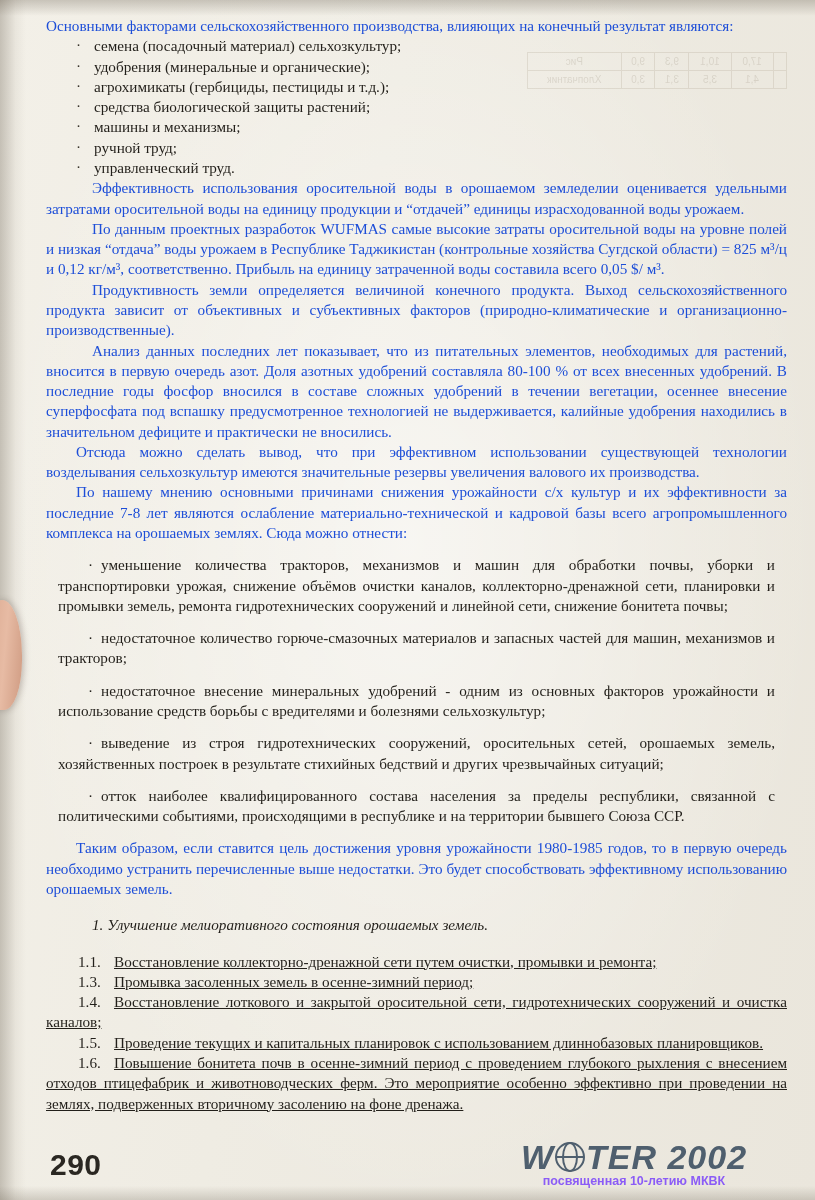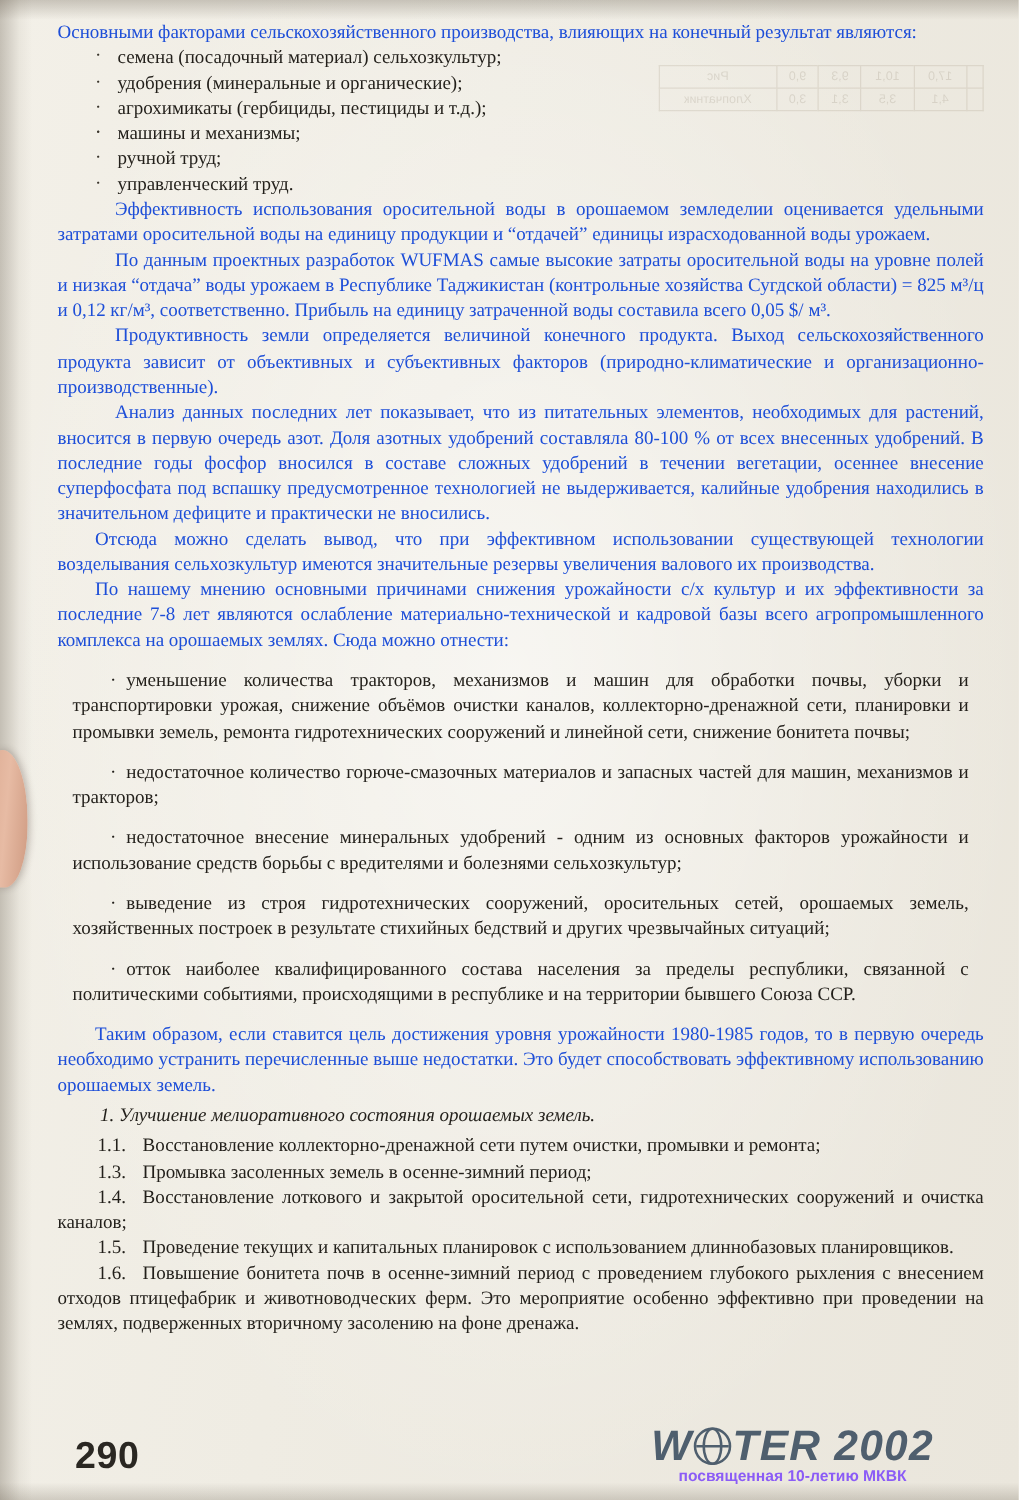--- a/index.html
+++ b/index.html
@@ -130,45 +130,46 @@
     margin-left: 30px;
     margin-right: 8px;
   }
 
   .italic-head {
     font-style: italic;
     font-size: 15.2px;
     line-height: 1.335;
     text-indent: 30px;
     color: #221f1a;
-    margin: 4px;
+    margin: 16px;
   }
 
   .num-item {
     font-size: 15.2px;
     line-height: 1.335;
     text-align: justify;
     color: #221f1a;
     margin: 0;
     padding-left: 0;
+    text-decoration: underline;
   }
   .num-item .num {
     display: inline-block;
     width: 68px;
     padding-left: 32px;
     box-sizing: border-box;
   }
   .num-item .txt-wrap {
     display: inline;
   }
 
   
   .footer {
     position: absolute;
-    left: 16px;
+    left: 6px;
     right: 0;
     bottom: 0;
     height: 80px;
   }
   .page-number {
     position: absolute;
     left: 44px;
     bottom: 18px;
     font-family: "Liberation Sans", sans-serif;
     font-weight: bold;
@@ -265,21 +266,21 @@
 </div>
 
 <div class="content">
 
   <p>Основными факторами сельскохозяйственного производства, влияющих на конечный результат являются:</p>
 
   <div>
     <div class="bullet-line"><span class="dot">·</span><span>семена (посадочный материал) сельхозкультур;</span></div>
     <div class="bullet-line"><span class="dot">·</span><span>удобрения (минеральные и органические);</span></div>
     <div class="bullet-line"><span class="dot">·</span><span>агрохимикаты (гербициды, пестициды и т.д.);</span></div>
-    <div class="bullet-line"><span class="dot">·</span></div>
+    <div class="bullet-line"><span class="dot">·</span><span>средства биологической защиты растений;</span></div>
     <div class="bullet-line"><span class="dot">·</span><span>машины и механизмы;</span></div>
     <div class="bullet-line"><span class="dot">·</span><span>ручной труд;</span></div>
     <div class="bullet-line"><span class="dot">·</span><span>управленческий труд.</span></div>
   </div>
 
   <p class="ind-big">Эффективность использования оросительной воды в орошаемом земледелии оценивается удельными затратами оросительной воды на единицу продукции и “отдачей” единицы израсходованной воды урожаем.</p>
   <p class="ind-big">По данным проектных разработок WUFMAS самые высокие затраты оросительной воды на уровне полей и низкая “отдача” воды урожаем в Республике Таджикистан (контрольные хозяйства Сугдской области) = 825 м³/ц и 0,12 кг/м³, соответственно. Прибыль на единицу затраченной воды составила всего 0,05 $/ м³.</p>
   <p class="ind-big">Продуктивность земли определяется величиной конечного продукта. Выход сельскохозяйственного продукта зависит от объективных и субъективных факторов (природно-климатические и организационно-производственные).</p>
   <p class="ind-big">Анализ данных последних лет показывает, что из питательных элементов, необходимых для растений, вносится в первую очередь азот. Доля азотных удобрений составляла 80-100 % от всех внесенных удобрений. В последние годы фосфор вносился в составе сложных удобрений в течении вегетации, осеннее внесение суперфосфата под вспашку предусмотренное технологией не выдерживается, калийные удобрения находились в значительном дефиците и практически не вносились.</p>
   <p class="ind">Отсюда можно сделать вывод, что при эффективном использовании существующей технологии возделывания сельхозкультур имеются значительные резервы увеличения валового их производства.</p>

